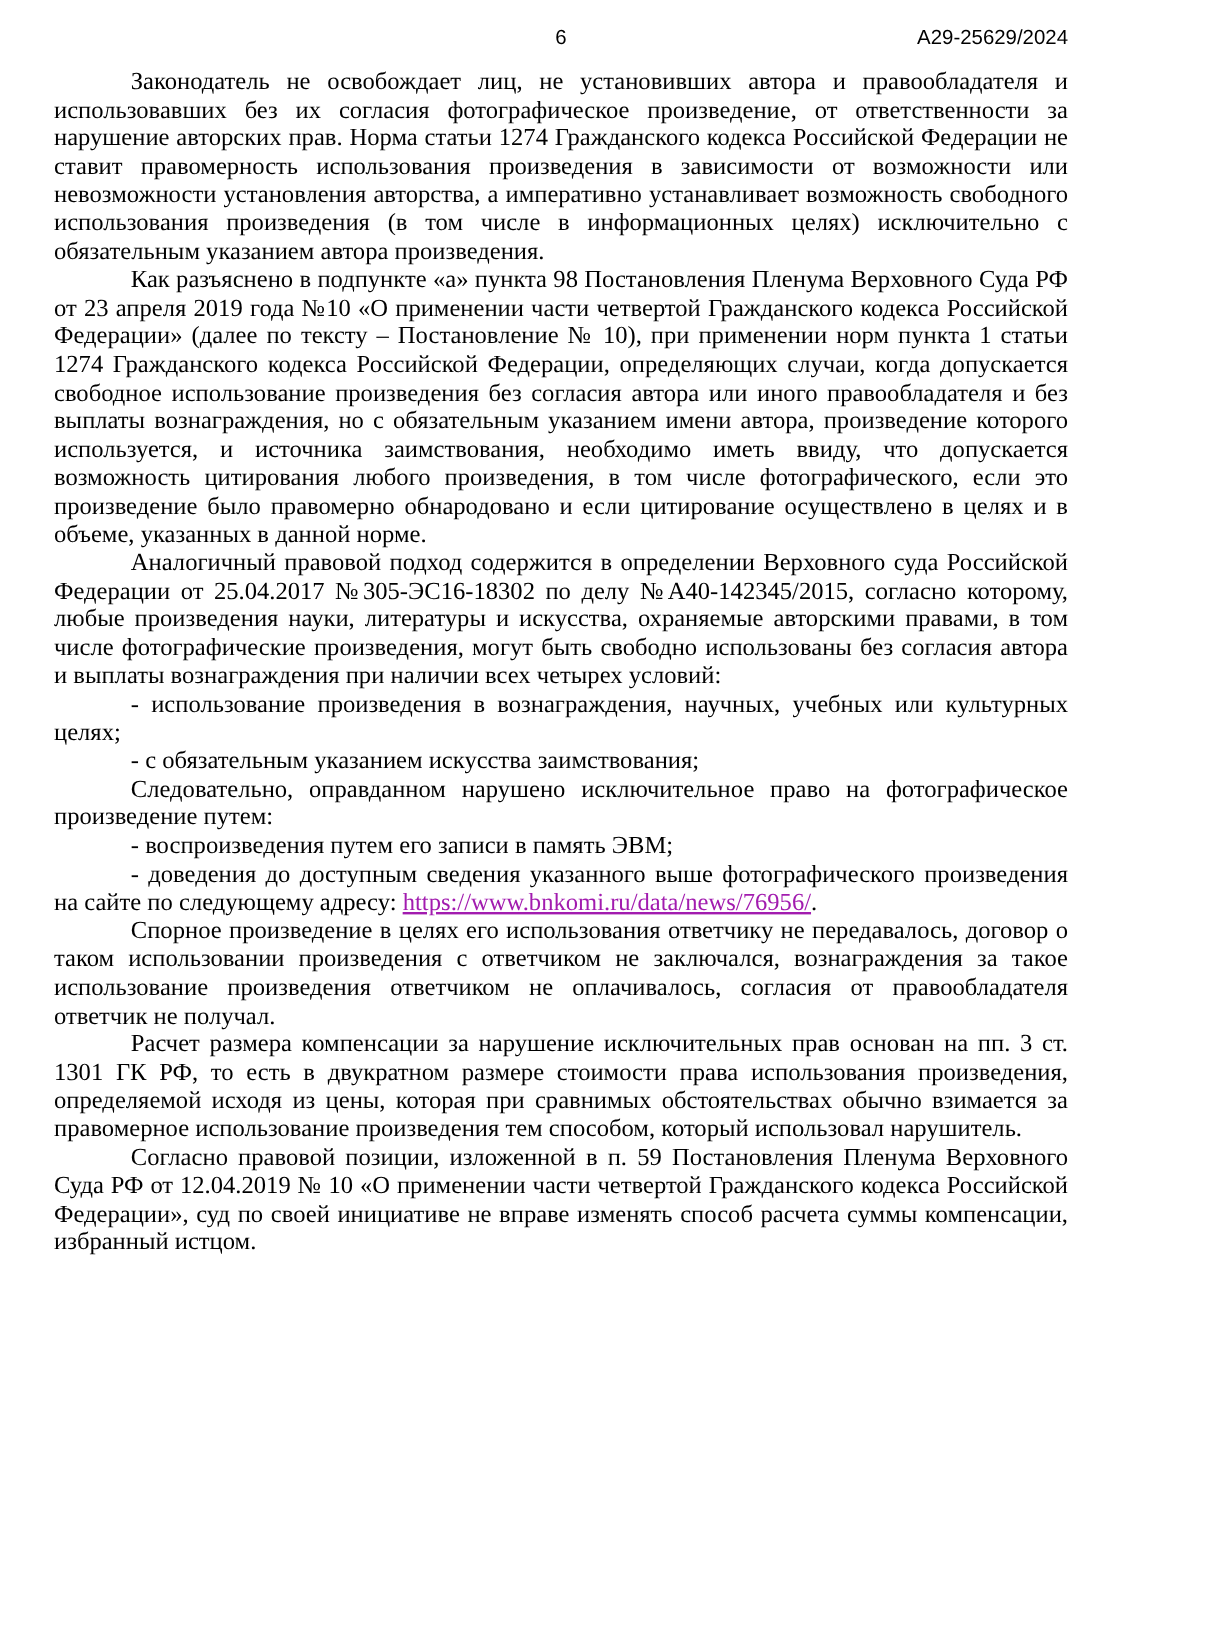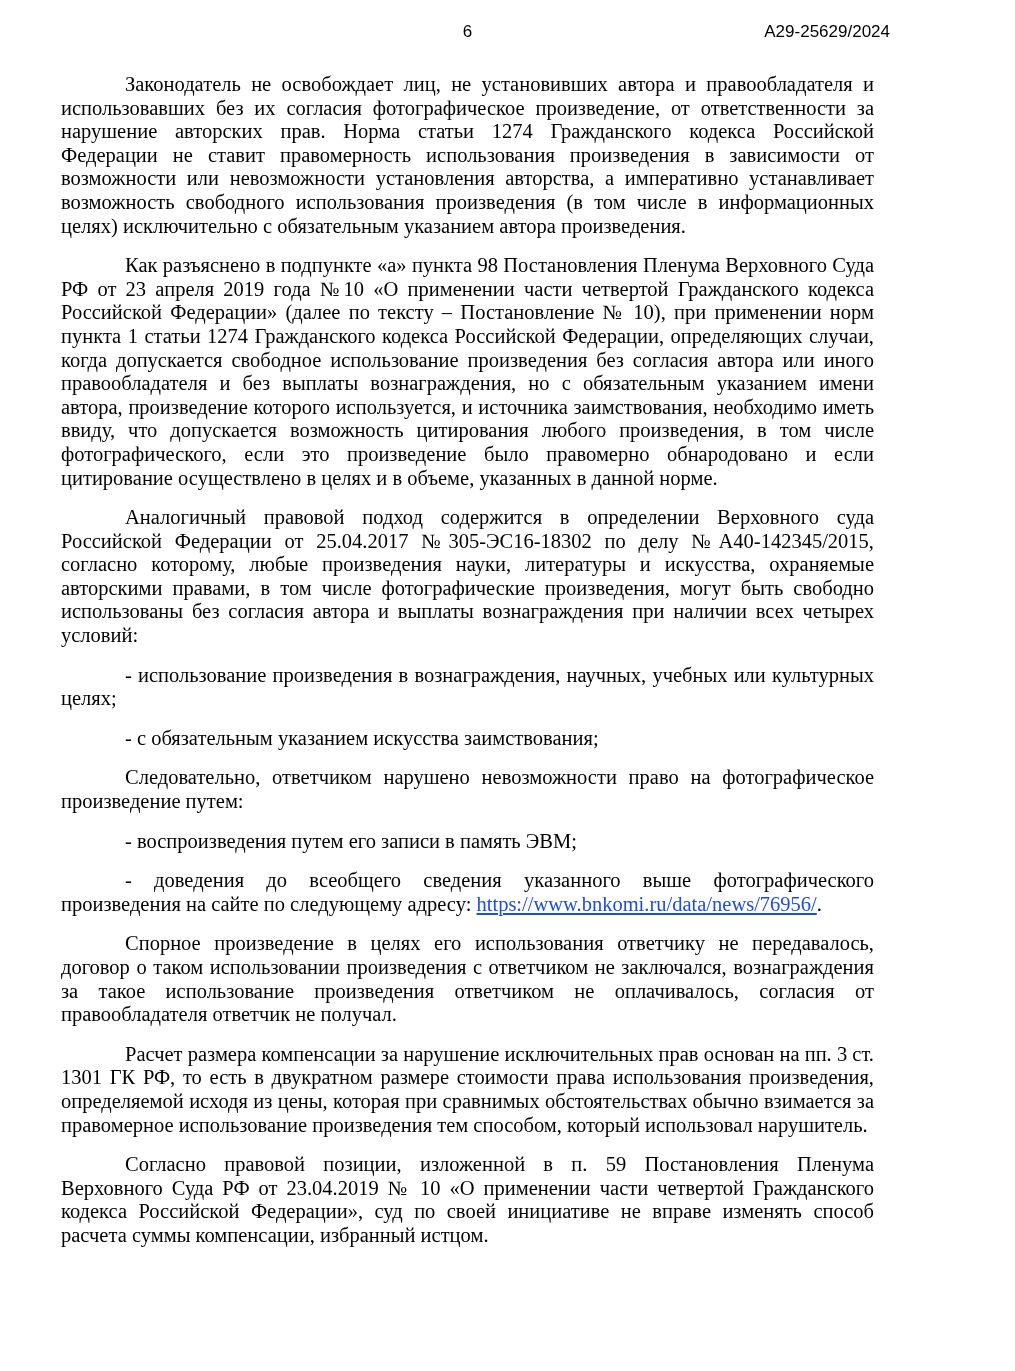--- a/index.html
+++ b/index.html
@@ -41,46 +41,46 @@
   .document-body {
     position: absolute;
     top: 57px;
     left: 45px;
     width: 845px;
     font-size: 20.5px;
     line-height: 23.6px;
     text-align: justify;
   }
   .para {
-    margin: 16px;
+    margin: 0;
     padding: 0;
     text-indent: 64px;
   }
   .doclink {
-    color: #1d4ed8;
+    color: #a21caf;
     cursor: pointer;
   }
 </style>
 </head>
 <body>
 
 <div class="page">
 
   <div class="page-header">
     <span class="page-number">6</span>
     <span class="case-number">А29-25629/2024</span>
   </div>
 
   <div class="document-body">
     <p class="para">Законодатель не освобождает лиц, не установивших автора и правообладателя и использовавших без их согласия фотографическое произведение, от ответственности за нарушение авторских прав. Норма статьи 1274 Гражданского кодекса Российской Федерации не ставит правомерность использования произведения в зависимости от возможности или невозможности установления авторства, а императивно устанавливает возможность свободного использования произведения (в том числе в информационных целях) исключительно с обязательным указанием автора произведения.</p>
     <p class="para">Как разъяснено в подпункте «а» пункта 98 Постановления Пленума Верховного Суда РФ от 23 апреля 2019 года №10 «О применении части четвертой Гражданского кодекса Российской Федерации» (далее по тексту – Постановление № 10), при применении норм пункта 1 статьи 1274 Гражданского кодекса Российской Федерации, определяющих случаи, когда допускается свободное использование произведения без согласия автора или иного правообладателя и без выплаты вознаграждения, но с обязательным указанием имени автора, произведение которого используется, и источника заимствования, необходимо иметь ввиду, что допускается возможность цитирования любого произведения, в том числе фотографического, если это произведение было правомерно обнародовано и если цитирование осуществлено в целях и в объеме, указанных в данной норме.</p>
     <p class="para">Аналогичный правовой подход содержится в определении Верховного суда Российской Федерации от 25.04.2017 №305-ЭС16-18302 по делу №А40-142345/2015, согласно которому, любые произведения науки, литературы и искусства, охраняемые авторскими правами, в том числе фотографические произведения, могут быть свободно использованы без согласия автора и выплаты вознаграждения при наличии всех четырех условий:</p>
     <p class="para">- использование произведения в вознаграждения, научных, учебных или культурных целях;</p>
     <p class="para">- с обязательным указанием искусства заимствования;</p>
-    <p class="para">Следовательно, ответчиком нарушено невозможности право на фотографическое произведение путем:</p>
+    <p class="para">Следовательно, оправданном нарушено исключительное право на фотографическое произведение путем:</p>
     <p class="para">- воспроизведения путем его записи в память ЭВМ;</p>
-    <p class="para"><span>- доведения до всеобщего сведения указанного выше фотографического произведения на сайте по следующему адресу: </span><a class="doclink" href="#">https://www.bnkomi.ru/data/news/76956/</a><span>.</span></p>
+    <p class="para"><span>- доведения до доступным сведения указанного выше фотографического произведения на сайте по следующему адресу: </span><a class="doclink" href="#">https://www.bnkomi.ru/data/news/76956/</a><span>.</span></p>
     <p class="para">Спорное произведение в целях его использования ответчику не передавалось, договор о таком использовании произведения с ответчиком не заключался, вознаграждения за такое использование произведения ответчиком не оплачивалось, согласия от правообладателя ответчик не получал.</p>
     <p class="para">Расчет размера компенсации за нарушение исключительных прав основан на пп. 3 ст. 1301 ГК РФ, то есть в двукратном размере стоимости права использования произведения, определяемой исходя из цены, которая при сравнимых обстоятельствах обычно взимается за правомерное использование произведения тем способом, который использовал нарушитель.</p>
-    <p class="para">Согласно правовой позиции, изложенной в п. 59 Постановления Пленума Верховного Суда РФ от 23.04.2019 № 10 «О применении части четвертой Гражданского кодекса Российской Федерации», суд по своей инициативе не вправе изменять способ расчета суммы компенсации, избранный истцом.</p>
+    <p class="para">Согласно правовой позиции, изложенной в п. 59 Постановления Пленума Верховного Суда РФ от 12.04.2019 № 10 «О применении части четвертой Гражданского кодекса Российской Федерации», суд по своей инициативе не вправе изменять способ расчета суммы компенсации, избранный истцом.</p>
   </div>
 
 </div>
 
 </body></html>

